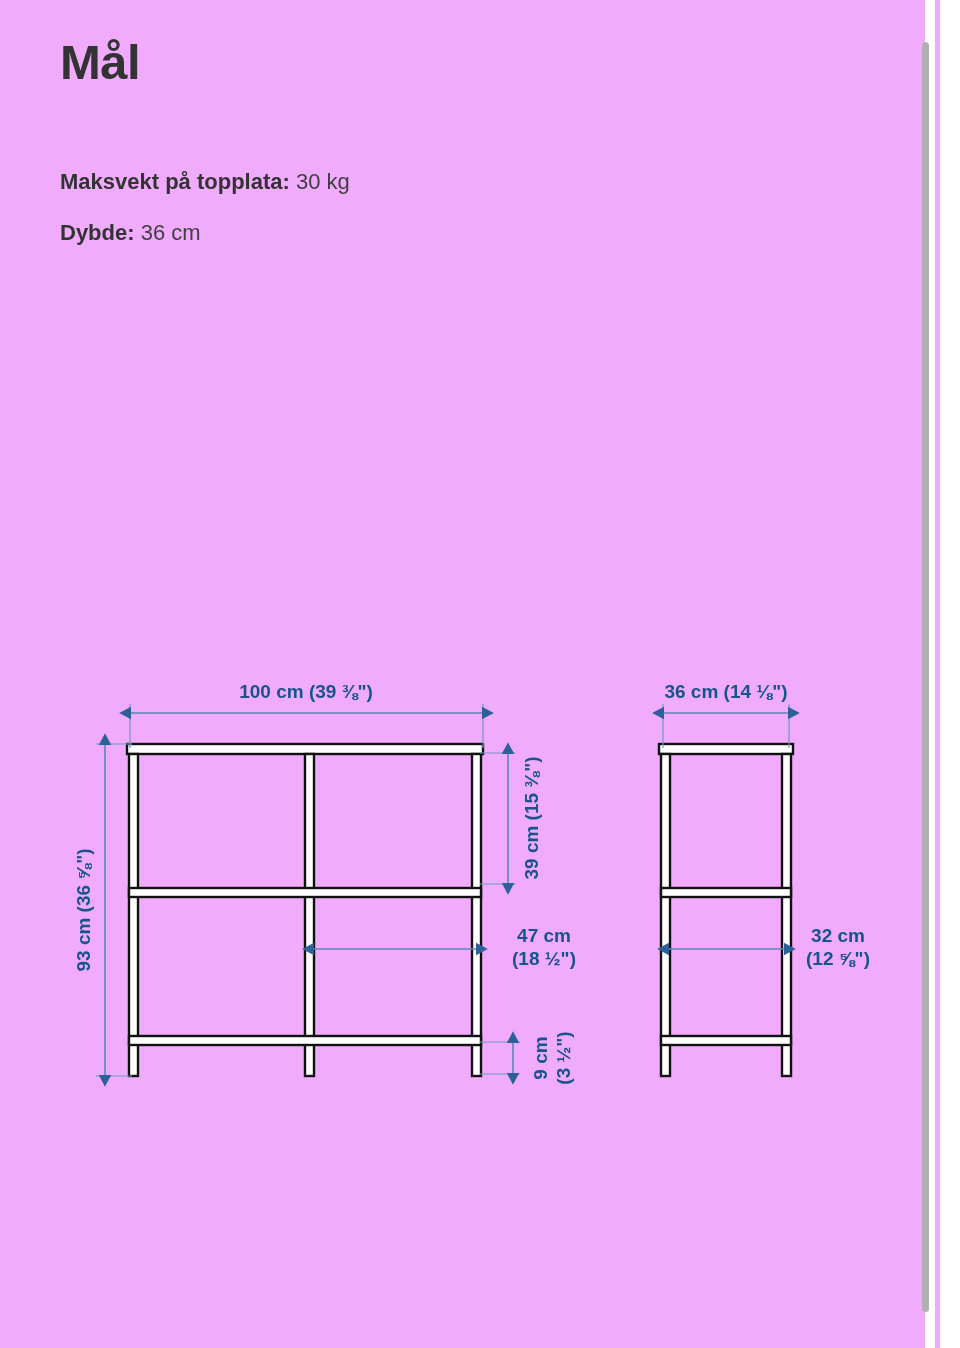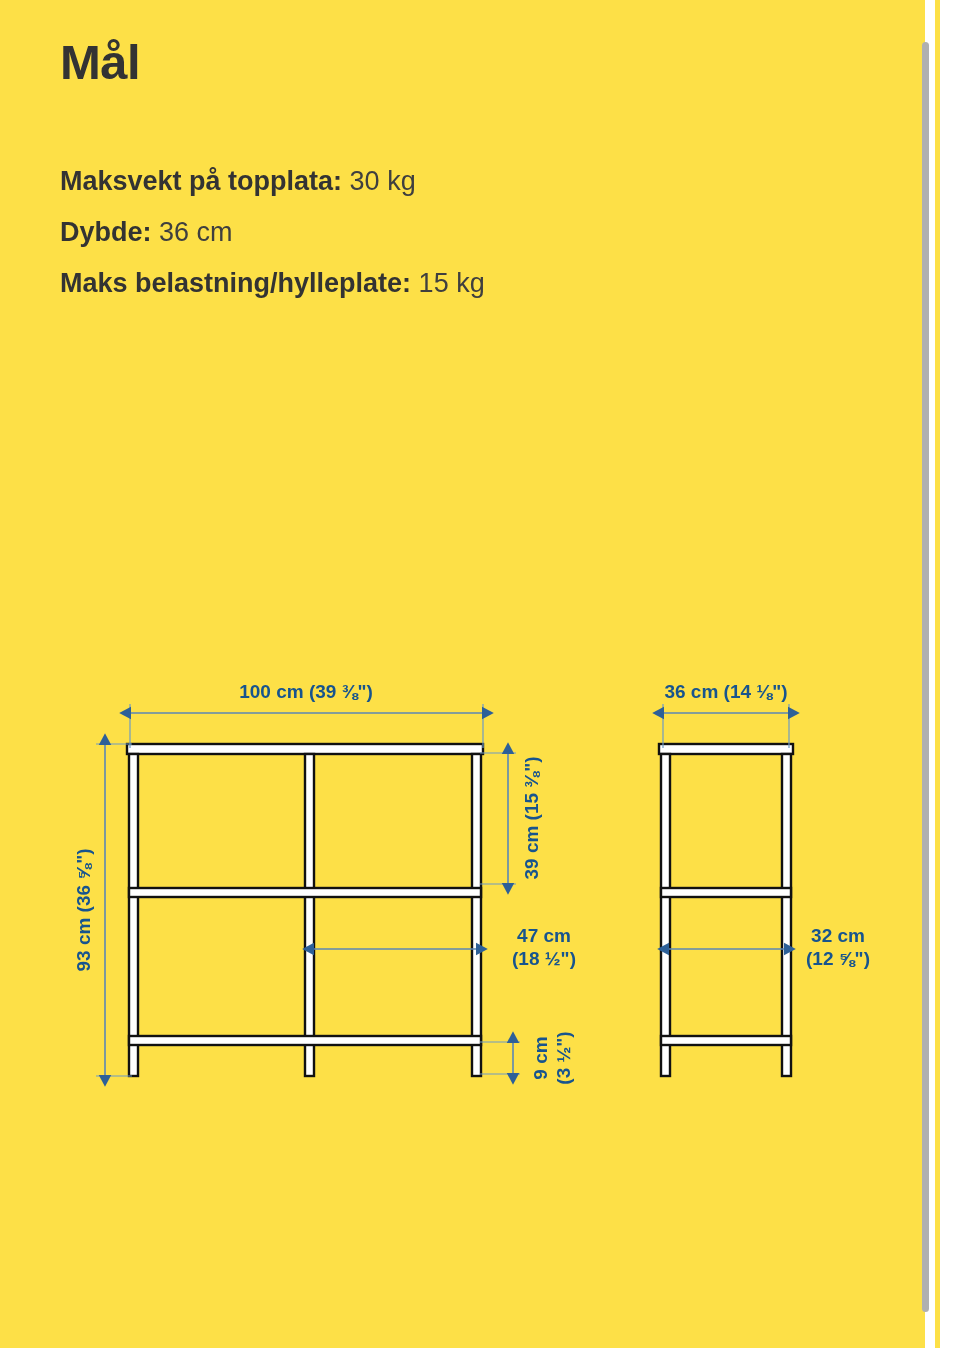--- a/index.html
+++ b/index.html
@@ -17,21 +17,21 @@
     font-family: "Liberation Sans", "DejaVu Sans", sans-serif;
     color: #3a3a3a;
   }
 
   
   .page {
     position: absolute;
     left: 0; top: 0;
     width: 940px;
     height: 1348px;
-    background: #fde047;
+    background: #f0abfc;
   }
 
   
   .content-head {
     position: absolute;
     left: 60px;
     top: 34px;
     width: 800px;
   }
   .page-title {
@@ -45,21 +45,21 @@
   .spec-list {
     margin: 0;
     padding: 0;
     list-style: none;
     position: absolute;
     left: 0;
     top: 122px;
     width: 800px;
   }
   .spec-item {
-    font-size: 27px;
+    font-size: 22px;
     line-height: 51px;
     color: #3c3c3c;
     white-space: nowrap;
   }
   .spec-label {
     font-weight: bold;
     color: #333333;
   }
   .spec-value {
     font-weight: normal;
@@ -104,24 +104,20 @@
     <h1 class="page-title">Mål</h1>
 
     <ul class="spec-list">
       <li class="spec-item">
         <span class="spec-label">Maksvekt på topplata:</span>
         <span class="spec-value">30 kg</span>
       </li>
       <li class="spec-item">
         <span class="spec-label">Dybde:</span>
         <span class="spec-value">36 cm</span>
-      </li>
-      <li class="spec-item">
-        <span class="spec-label">Maks belastning/hylleplate:</span>
-        <span class="spec-value">15 kg</span>
       </li>
     </ul>
   </div>
 
   <div class="drawing">
     <svg width="940" height="500" viewBox="0 0 940 500" xmlns="http://www.w3.org/2000/svg">
       <defs>
         <marker id="arrL" markerWidth="9" markerHeight="9" refX="8" refY="4.5" orient="auto">
           <path d="M8,0.6 L0.6,4.5 L8,8.4 Z" fill="#2d6098"></path>
         </marker>

